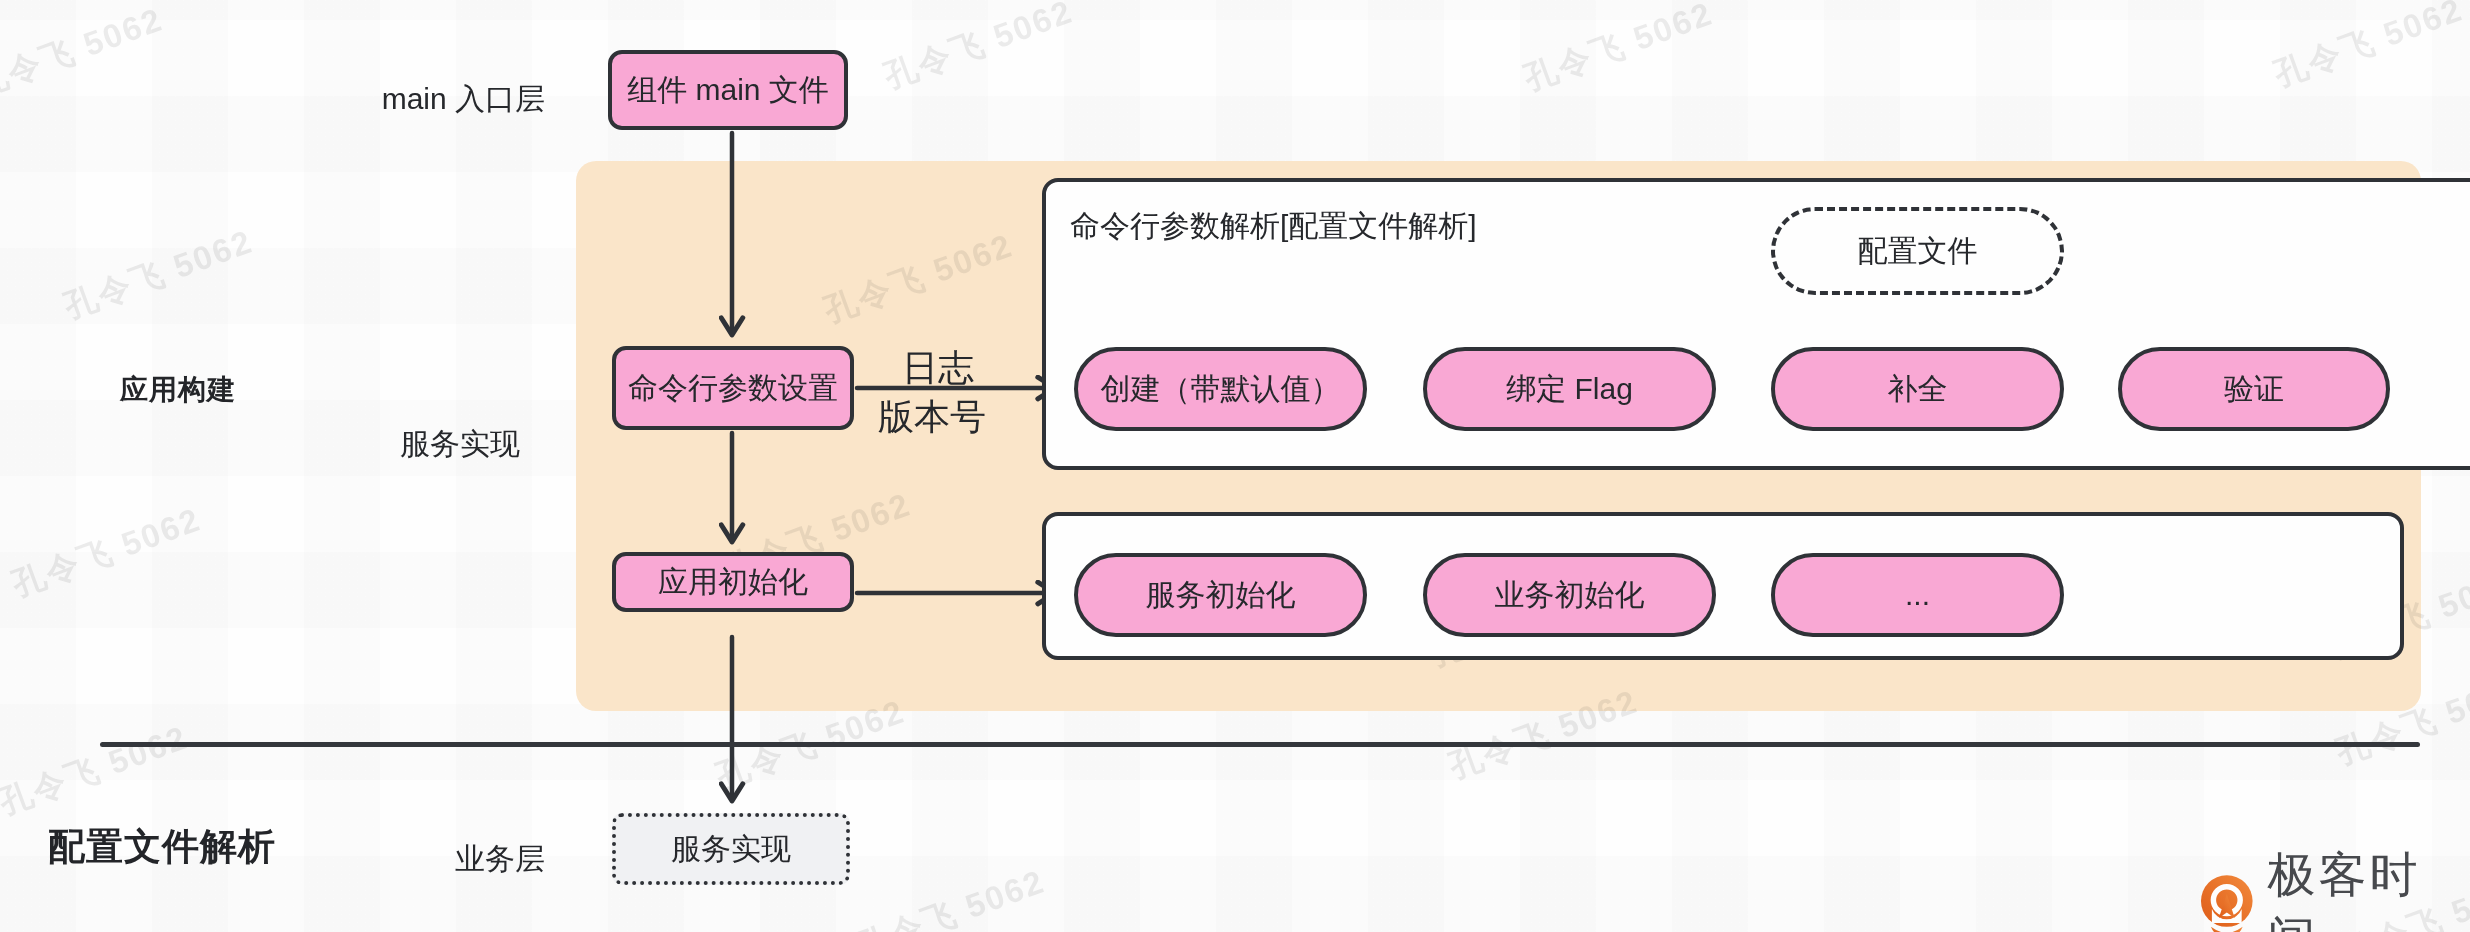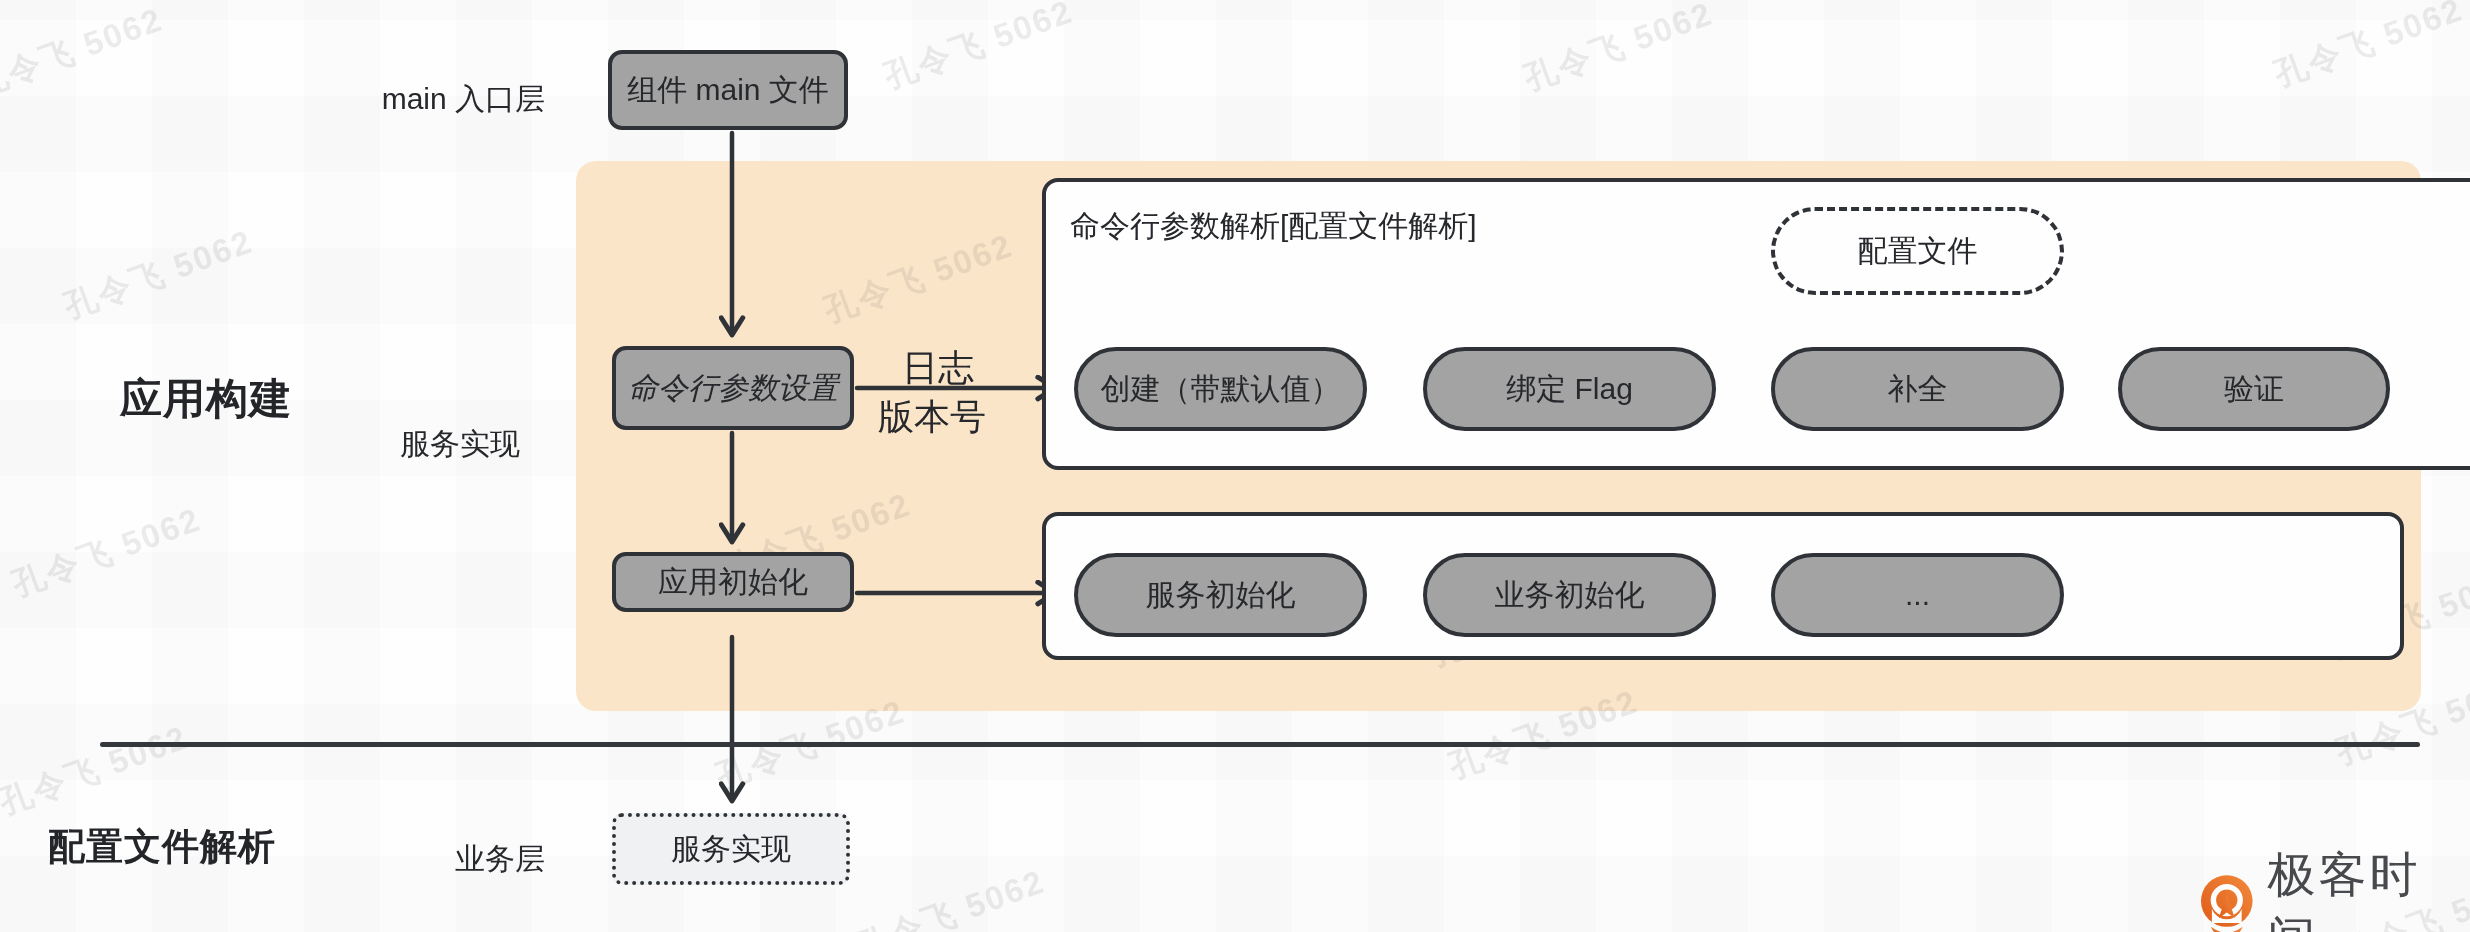--- a/index.html
+++ b/index.html
@@ -29,28 +29,28 @@
   .wm:nth-of-type(3){left:1520px; top:24px;}  .wm:nth-of-type(4){left:2270px; top:20px;}
   .wm:nth-of-type(5){left:60px;  top:252px;}  .wm:nth-of-type(6){left:820px; top:256px;}
   .wm:nth-of-type(7){left:1355px;top:246px;}  .wm:nth-of-type(8){left:2285px;top:238px;}
   .wm:nth-of-type(9){left:8px;   top:530px;}  .wm:nth-of-type(10){left:718px;top:515px;}
   .wm:nth-of-type(11){left:1425px;top:600px;} .wm:nth-of-type(12){left:2325px;top:592px;}
   .wm:nth-of-type(13){left:-5px; top:748px;}  .wm:nth-of-type(14){left:712px;top:722px;}
   .wm:nth-of-type(15){left:1445px;top:712px;} .wm:nth-of-type(16){left:2332px;top:698px;}
   .wm:nth-of-type(17){left:852px;top:892px;}  .wm:nth-of-type(18){left:2338px;top:898px;}
 
   
-  .node{position:absolute; background:#a3a3a3; border:4px solid var(--ink);
+  .node{position:absolute; background:#f9a8d4; border:4px solid var(--ink);
         display:flex; align-items:center; justify-content:center;
         font-size:30px; color:var(--text); text-align:center; line-height:1.15;}
   .rect{border-radius:14px;}
   .pill{border-radius:50px;}
 
   .box-main    {left:608px;  top:50px;  width:240px; height:80px;}
-  .box-cmdset  {left:612px;  top:346px; width:242px; height:84px;font-style:italic;}
+  .box-cmdset  {left:612px;  top:346px; width:242px; height:84px;}
   .box-appinit {left:612px;  top:552px; width:242px; height:60px;}
 
   .container{position:absolute; background:#FEFEFE; border:4.5px solid var(--ink);
              border-radius:16px;}
   .container1{left:1042px; top:178px; width:1606px; height:292px;}
   .container2{left:1042px; top:512px; width:1362px; height:148px;}
   .container-title{position:absolute; left:24px; top:24px; font-size:30px; color:var(--text);}
 
   .pill-r1{top:347px; height:84px; width:293px;}
   .p-create{left:1074px;} .p-bind{left:1423px;} .p-complete{left:1771px;}
@@ -58,21 +58,21 @@
   .pill-r2{top:553px; height:84px; width:293px;}
   .p-svcinit{left:1074px;} .p-bizinit{left:1423px;} .p-ellipsis{left:1771px;}
 
   .config-pill{left:1771px; top:207px; width:293px; height:88px;
                border:4px dashed var(--ink); background:transparent; border-radius:46px;}
   .svc-impl{left:612px; top:813px; width:238px; height:72px;
             border:4px dotted var(--ink); background:var(--muted-fill); border-radius:10px;}
 
   
   .label{position:absolute; font-size:30px; color:var(--text); white-space:nowrap;}
-  .label-bold{font-weight:bold; font-size:42px; letter-spacing:1px; color:#232529;}
+  .label-bold{font-weight:bold; font-size:28px; letter-spacing:1px; color:#232529;}
   .lbl-main-entry{left:300px; top:79px; width:245px; text-align:right;}
   .lbl-app-build{left:120px; top:371px;}
   .lbl-app-framework{left:400px; top:424px;}
   .lbl-biz-impl{left:48px; top:822px; font-size:37px;}
   .lbl-biz-layer{left:455px; top:839px;}
   .edge-label{position:absolute; width:160px; text-align:center; font-size:36px; color:var(--text);}
   .lbl-log{left:858px; top:344px;}
   .lbl-version{left:852px; top:393px;}
 
   .arrows{position:absolute; inset:0; pointer-events:none;}

